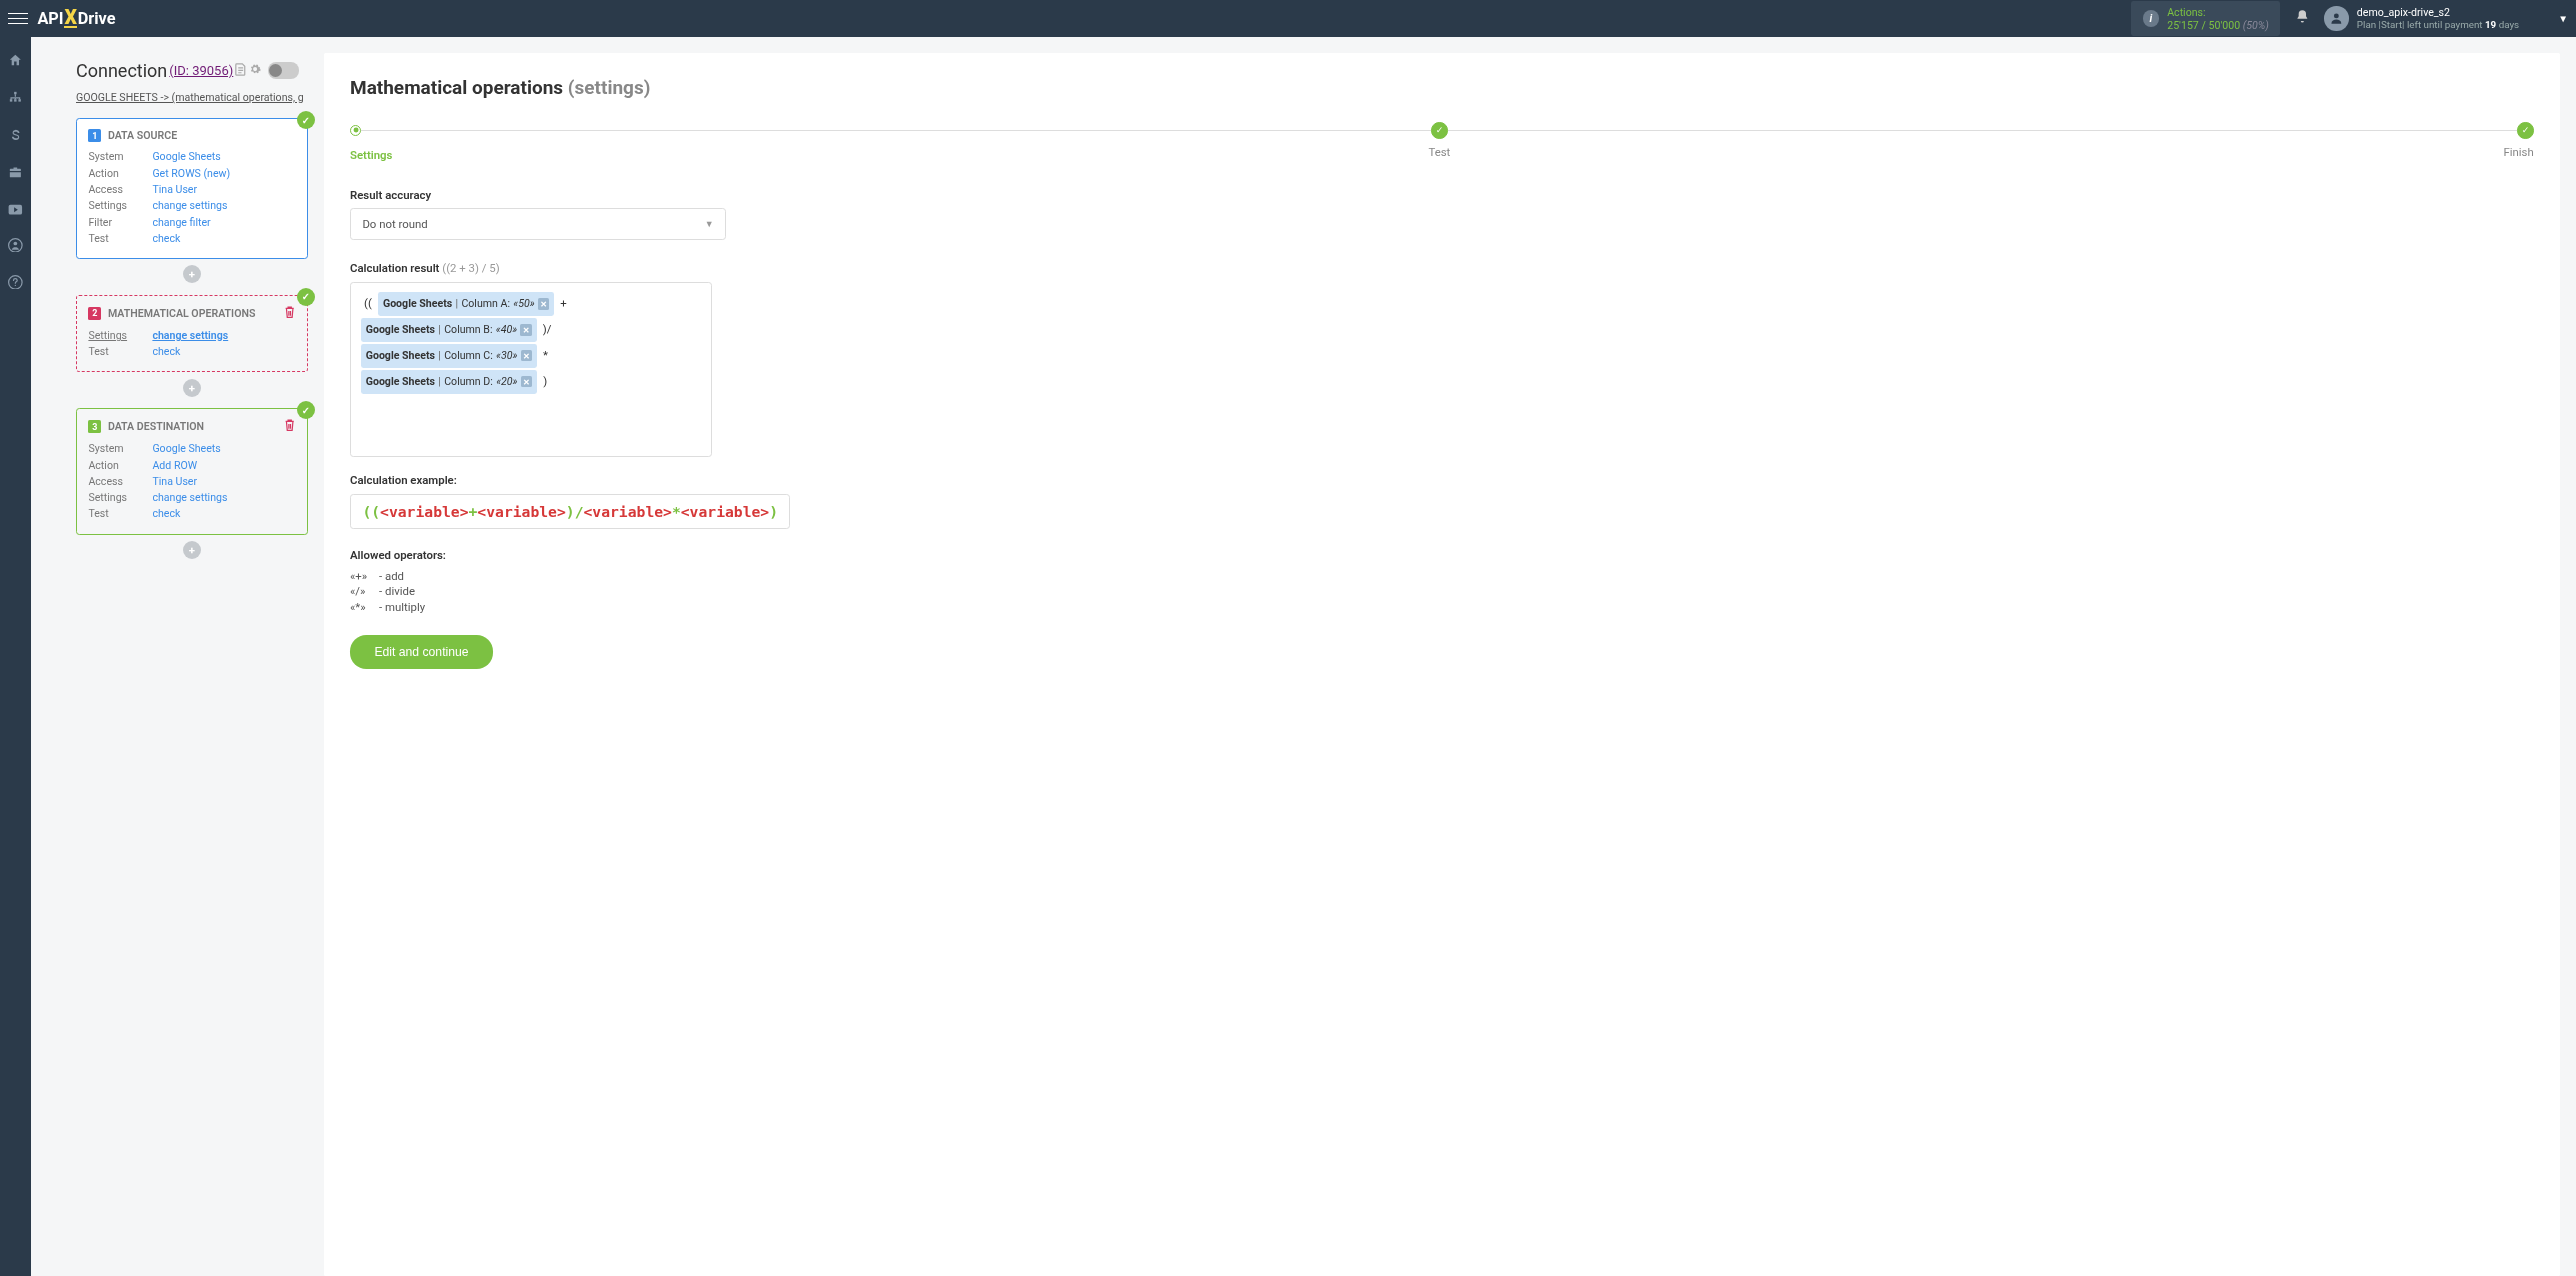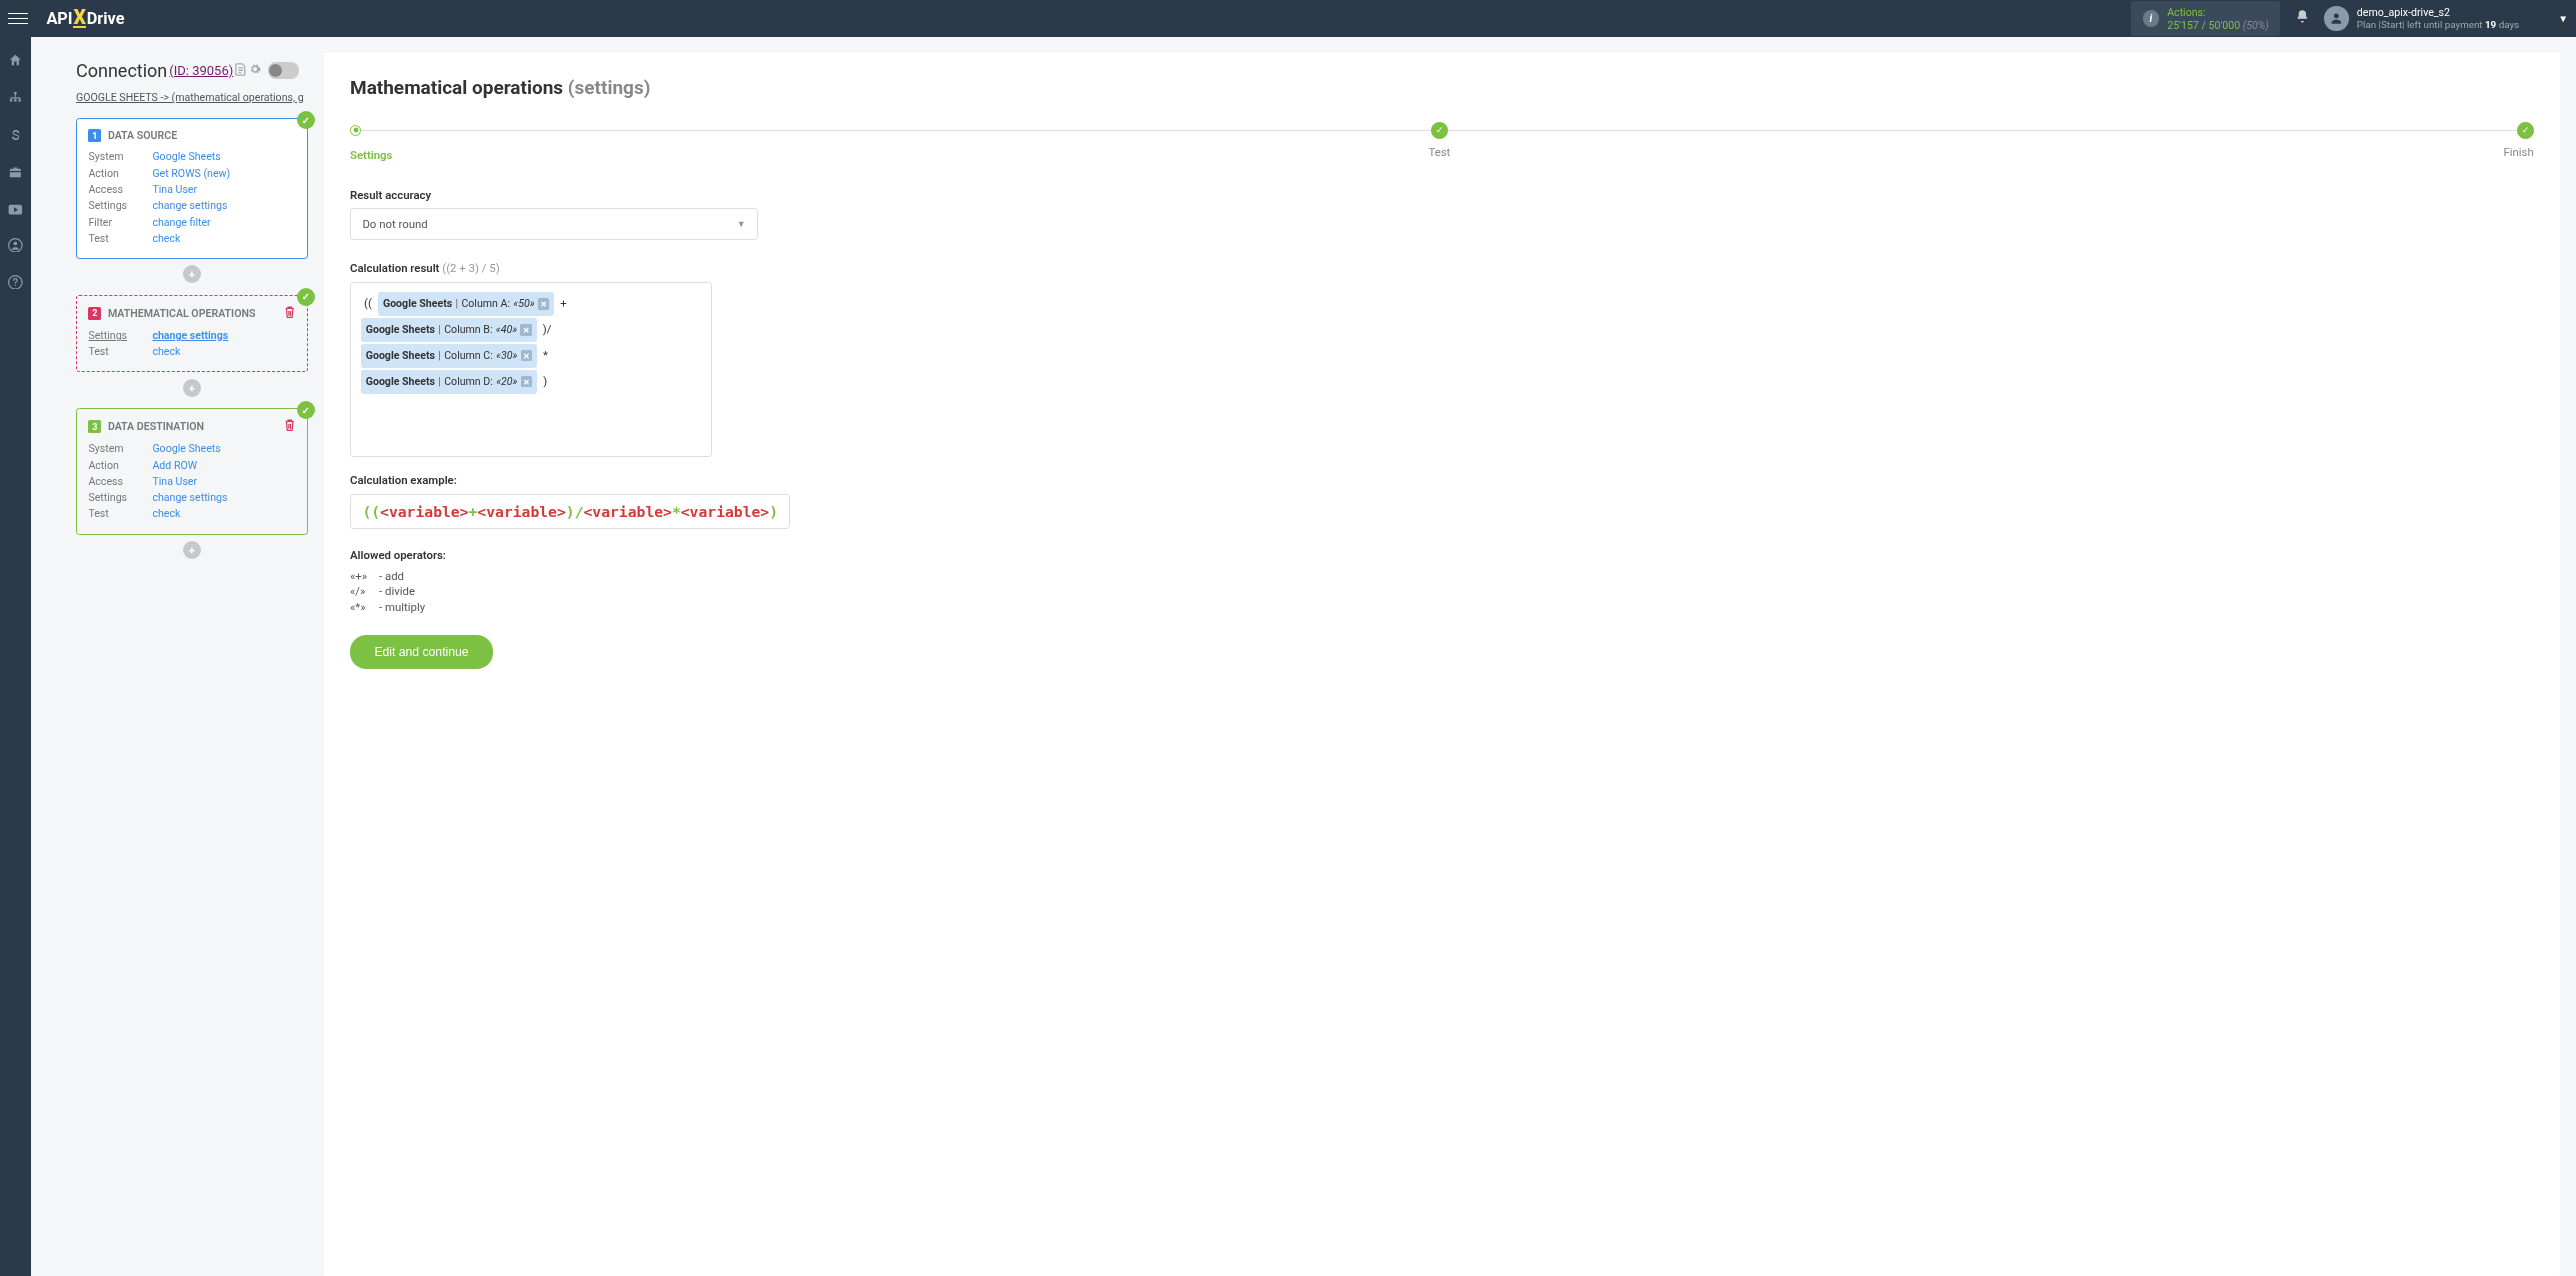--- a/index.html
+++ b/index.html
@@ -1,19 +1,19 @@
 <!DOCTYPE html>
 <html style="font-size:13px"><head>
 <meta charset="utf-8">
 <style>
 * { margin: 0; padding: 0; box-sizing: border-box; }
 body { font-family: -apple-system, BlinkMacSystemFont, "Segoe UI", Roboto, Arial, sans-serif; font-size: 11.4px; color: #333; background: #fff; }
 
 
-.header { background: #2b3a4a; height: 37px; display: flex; align-items: center; padding: 0 8.1px; color: #fff; gap: 9px; }
+.header { background: #2b3a4a; height: 37px; display: flex; align-items: center; padding: 0 8.1px; color: #fff; }
 .hamburger { width: 19.5px; height: 19.5px; margin-right: 9.8px; display: flex; flex-direction: column; justify-content: center; gap: 3.3px; cursor: pointer; }
 .hamburger span { height: 1.6px; background: #fff; display: block; }
 .logo { font-size: 16.3px; font-weight: 700; color: #fff; display: flex; align-items: baseline; }
 .logo .x { color: #f5d547; font-size: 19.5px; font-weight: 900; margin: 0 0.8px; border-bottom: 2.4px solid #f5d547; line-height: 0.9; }
 .header-right { margin-left: auto; display: flex; align-items: center; gap: 14.7px; }
 .actions-box { background: #3a4a5a; padding: 4.9px 11.4px; border-radius: 2.4px; display: flex; align-items: center; gap: 8.1px; }
 .actions-box .info-icon { width: 16.3px; height: 16.3px; background: #6a7a8a; border-radius: 50%; display: flex; align-items: center; justify-content: center; font-weight: bold; font-style: italic; font-size: 10.6px; }
 .actions-text { font-size: 10.6px; }
 .actions-text .line1 { color: #7cc142; }
 .actions-text .count1 { color: #7cc142; }
@@ -75,21 +75,21 @@
 .step-line { flex: 1; height: 1.6px; background: #ddd; }
 .step-label { font-size: 11.4px; margin-top: 6.5px; position: absolute; top: 16.3px; white-space: nowrap; }
 .step-label.active { color: #7cc142; font-weight: 600; }
 .step-label.inactive { color: #888; }
 .step.center .step-label { left: 50%; transform: translateX(-50%); }
 .step.right .step-label { right: 0; }
 .stepper-wrap { position: relative; padding-bottom: 21px; }
 
 .field-label { font-weight: 600; font-size: 11.4px; margin-bottom: 6.5px; }
 .field-label .hint { color: #999; font-weight: 400; }
-.select { border: 0.8px solid #ddd; border-radius: 3.3px; padding: 8.1px 11.4px; width: 408px; display: flex; justify-content: space-between; align-items: center; cursor: pointer; margin-bottom: 21px; color: #555; }
+.select { border: 0.8px solid #ddd; border-radius: 3.3px; padding: 8.1px 11.4px; width: 376px; display: flex; justify-content: space-between; align-items: center; cursor: pointer; margin-bottom: 21px; color: #555; }
 .select .chev { color: #999; font-size: 9px; }
 
 .formula-box { border: 0.8px solid #ddd; border-radius: 3.3px; padding: 8.1px 9.8px; width: 362px; min-height: 175px; margin-bottom: 16.3px; line-height: 2; }
 .tag { background: #cfe4f7; border-radius: 2.4px; padding: 1.6px 4.9px; font-size: 10.6px; display: inline-flex; align-items: center; gap: 3.3px; margin: 0.8px 0; }
 .tag strong { font-weight: 700; }
 .tag .sep { color: #666; }
 .tag .val { font-style: italic; }
 .tag .x { background: #9db8d0; color: #fff; width: 11.4px; height: 11.4px; border-radius: 1.6px; display: inline-flex; align-items: center; justify-content: center; font-size: 8.1px; cursor: pointer; font-weight: bold; }
 .op { font-size: 11.4px; margin: 0 3.3px; }
 

